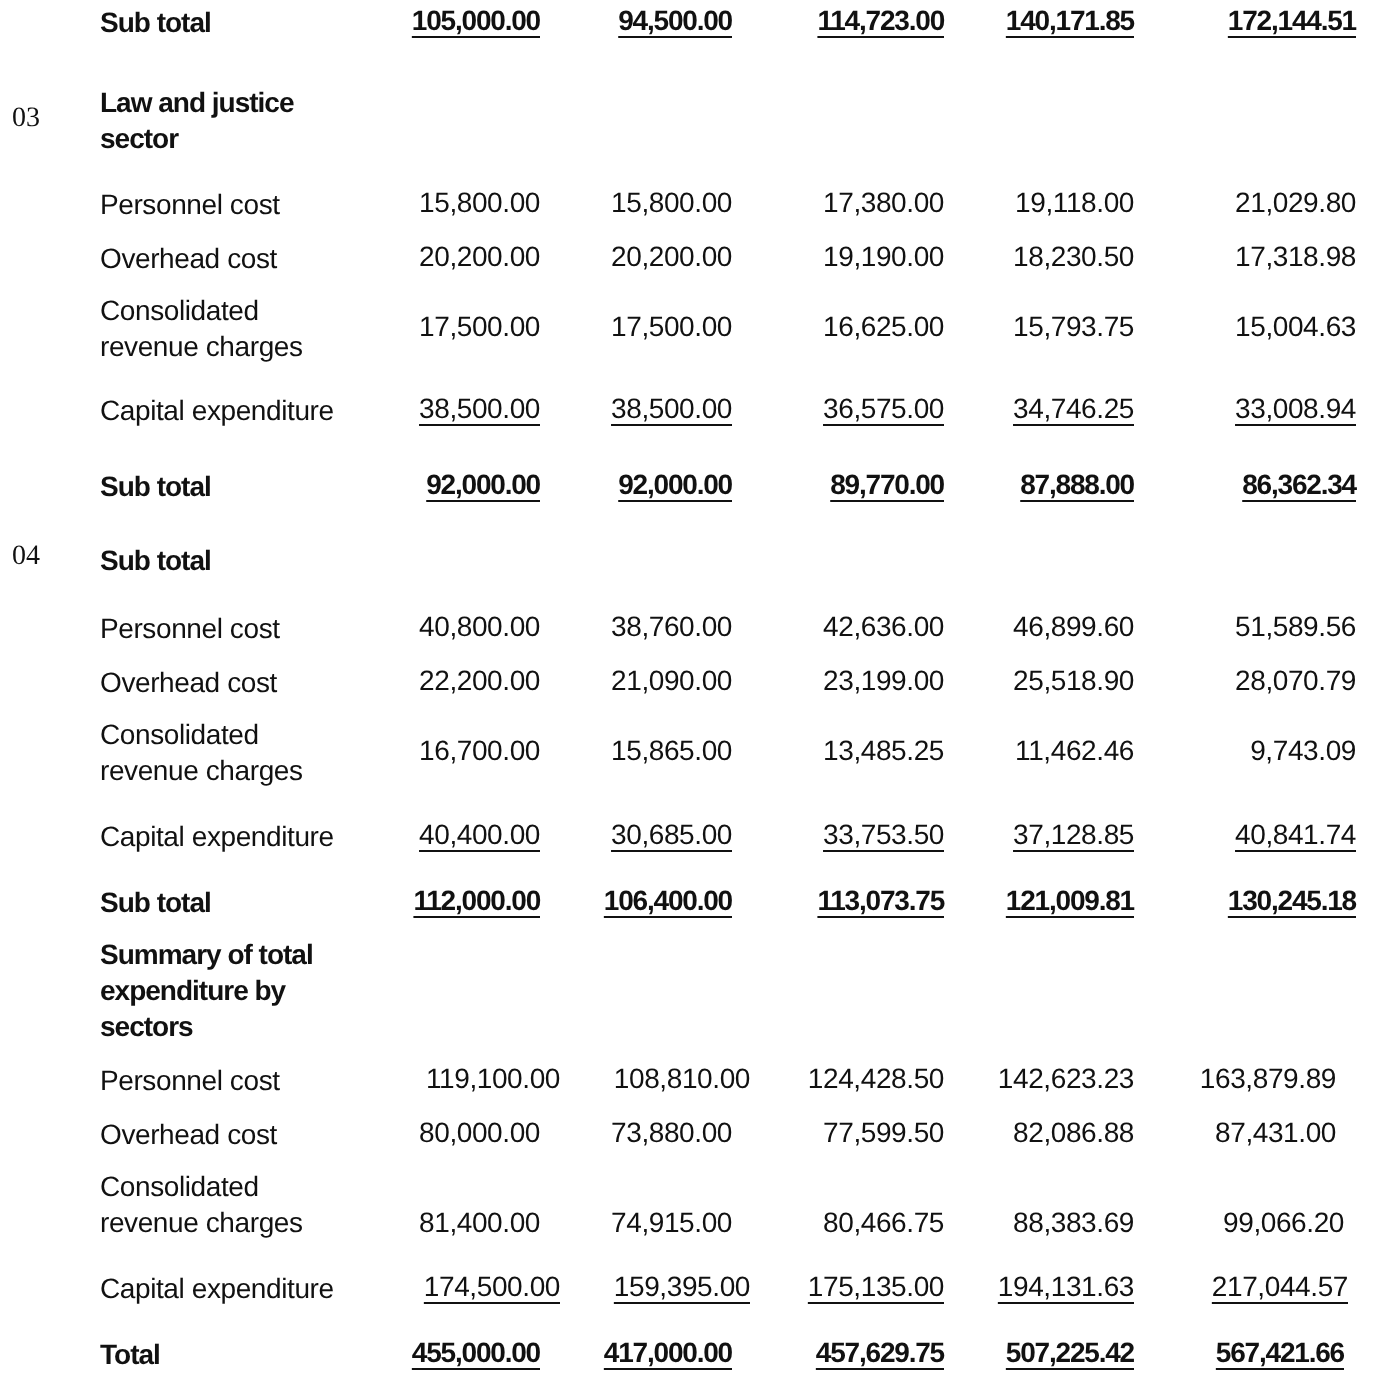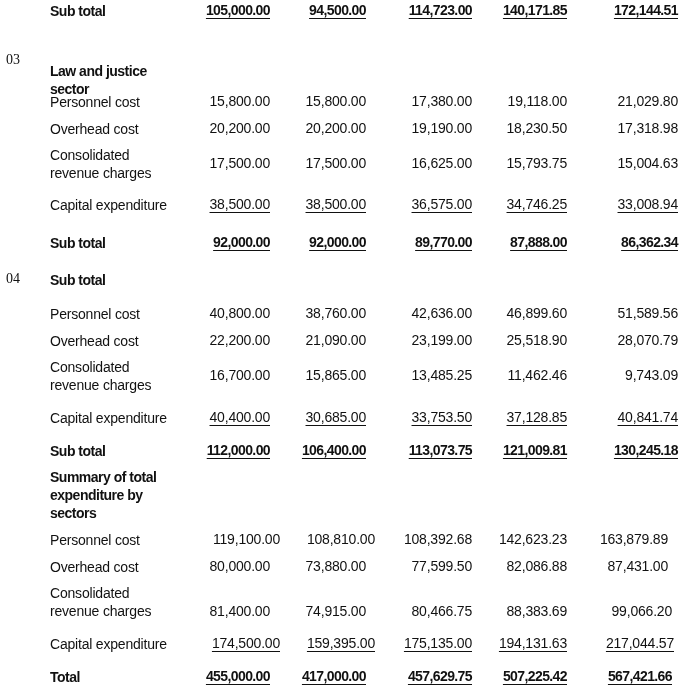--- a/index.html
+++ b/index.html
@@ -30,21 +30,21 @@
     <div class="label bold">Sub total</div>
     <div class="val bold ul c1">105,000.00</div>
     <div class="val bold ul c2">94,500.00</div>
     <div class="val bold ul c3">114,723.00</div>
     <div class="val bold ul c4">140,171.85</div>
     <div class="val bold ul c5">172,144.51</div>
   </div>
 
   <div class="row" style="top:42px;">
     <div class="code" style="top:10px;">03</div>
-    <div class="label bold" style="width:115px;margin-top:20px;">Law and justice sector</div>
+    <div class="label bold" style="width:115px;">Law and justice sector</div>
   </div>
 
   <div class="row" style="top:93px;">
     <div class="label">Personnel cost</div>
     <div class="val c1">15,800.00</div>
     <div class="val c2">15,800.00</div>
     <div class="val c3">17,380.00</div>
     <div class="val c4">19,118.00</div>
     <div class="val c5">21,029.80</div>
   </div>
@@ -136,21 +136,21 @@
   </div>
 
   <div class="row" style="top:468px;">
     <div class="label bold" style="width:120px;">Summary of total expenditure by sectors</div>
   </div>
 
   <div class="row" style="top:531px;">
     <div class="label">Personnel cost</div>
     <div class="val c1" style="right:408px;">119,100.00</div>
     <div class="val c2" style="right:313px;">108,810.00</div>
-    <div class="val c3">108,392.68</div>
+    <div class="val c3">124,428.50</div>
     <div class="val c4">142,623.23</div>
     <div class="val c5" style="right:20px;">163,879.89</div>
   </div>
 
   <div class="row" style="top:558px;">
     <div class="label">Overhead cost</div>
     <div class="val c1">80,000.00</div>
     <div class="val c2">73,880.00</div>
     <div class="val c3">77,599.50</div>
     <div class="val c4">82,086.88</div>

